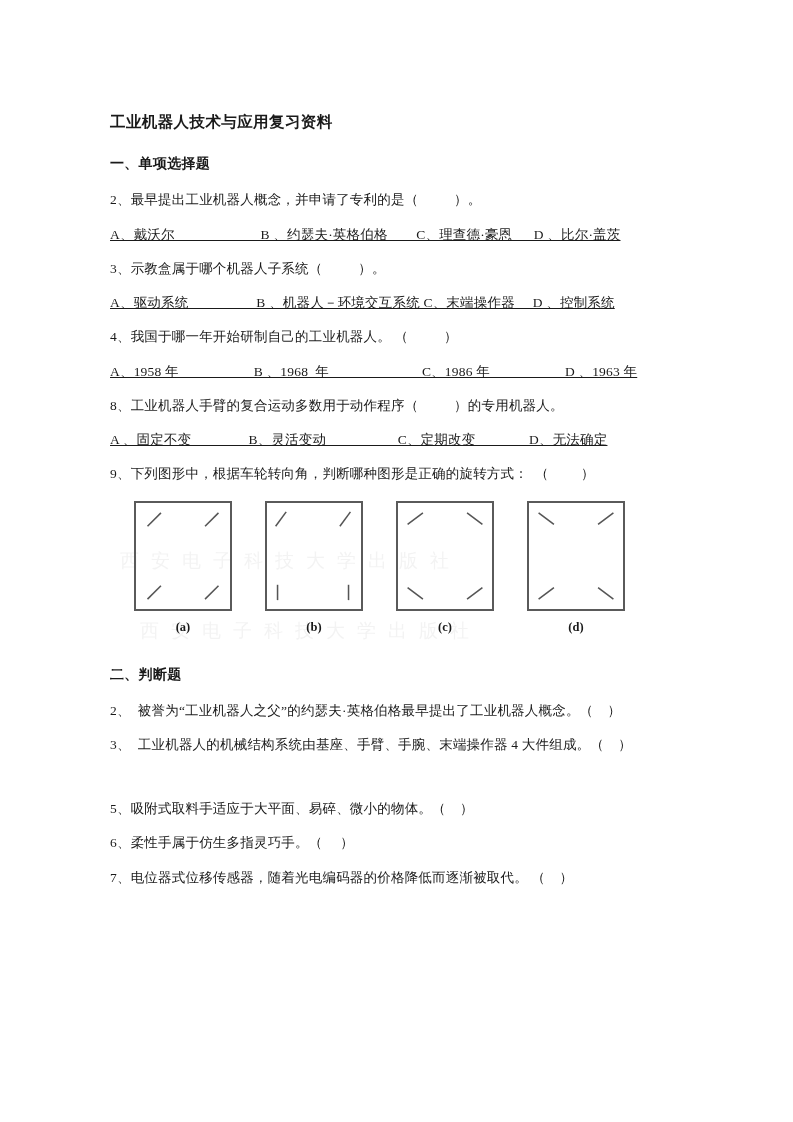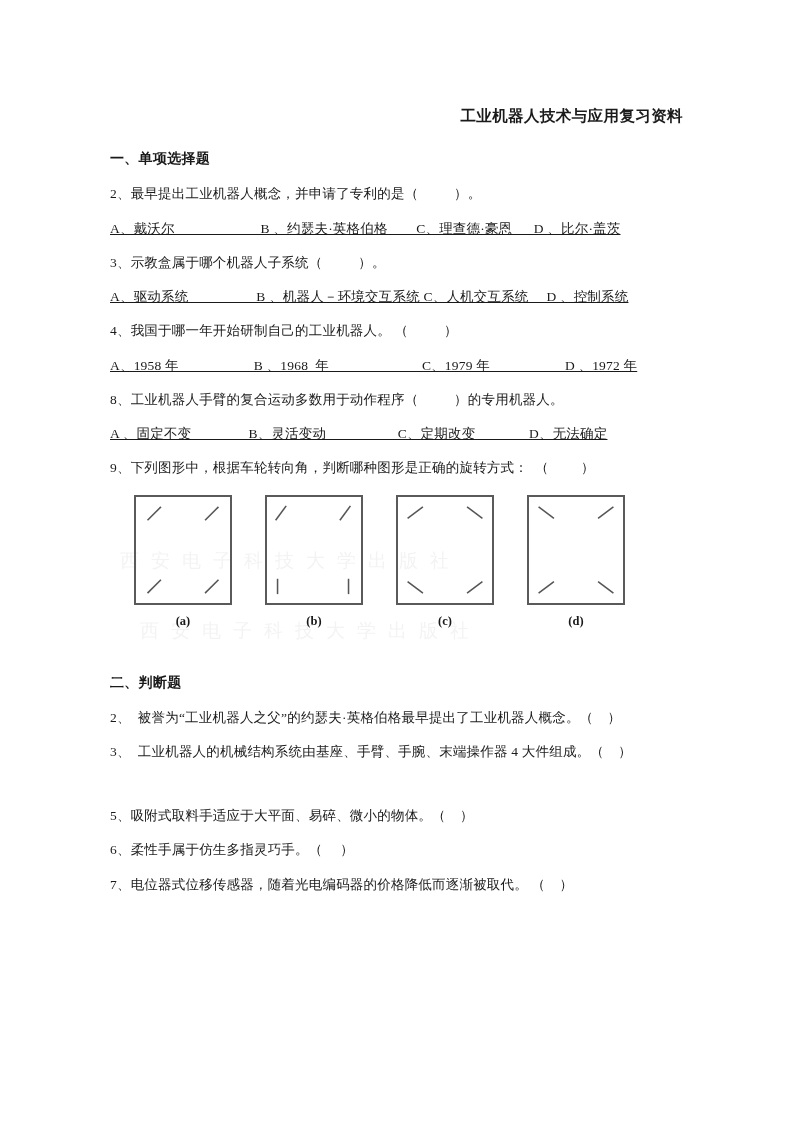--- a/index.html
+++ b/index.html
@@ -19,33 +19,34 @@
     overflow: hidden;
     box-sizing: border-box;
   }
   .content {
     position: absolute;
     left: 110px;
     top: 100px;
     width: 573px;
   }
   .doc-title {
-    text-align: right;
+    text-align: left;
     font-weight: bold;
     font-size: 15.5px;
     letter-spacing: 0.4px;
-    margin: 4px 0 21px 0;
+    margin: 10px 0 21px 0;
     line-height: 1.5;
   }
   .section-heading {
     font-weight: bold;
     font-size: 14px;
-    margin: 13px 0 15px 0;
+    margin: 0 0 15px 0;
     line-height: 1.5;
     letter-spacing: 0.3px;
+    font-family: Liberation Mono, monospace;
   }
   .q-line {
     font-size: 13.5px;
     line-height: 1.5;
     margin: 0 0 14px 0;
     letter-spacing: 0.2px;
     white-space: pre-wrap;
   }
   .opt-line {
     font-size: 13.5px;
@@ -133,24 +134,24 @@
   <div class="content">
 
     <div class="doc-title">工业机器人技术与应用复习资料</div>
 
     <div class="section-heading">一、单项选择题</div>
 
     <div class="q-line">2、最早提出工业机器人概念，并申请了专利的是（          ）。</div>
     <div class="opt-line">A、戴沃尔                        B 、约瑟夫·英格伯格        C、理查德·豪恩      D 、比尔·盖茨</div>
 
     <div class="q-line">3、示教盒属于哪个机器人子系统（          ）。</div>
-    <div class="opt-line">A、驱动系统                   B 、机器人－环境交互系统 C、人机交互系统     D 、控制系统</div>
+    <div class="opt-line">A、驱动系统                   B 、机器人－环境交互系统 C、末端操作器     D 、控制系统</div>
 
     <div class="q-line">4、我国于哪一年开始研制自己的工业机器人。 （          ）</div>
-    <div class="opt-line">A、1958 年                     B 、1968  年                          C、1979 年                     D 、1972 年</div>
+    <div class="opt-line">A、1958 年                     B 、1968  年                          C、1986 年                     D 、1963 年</div>
 
 
     <div class="q-line">8、工业机器人手臂的复合运动多数用于动作程序（          ）的专用机器人。</div>
     <div class="opt-line">A 、固定不变                B、灵活变动                    C、定期改变               D、无法确定</div>
 
     <div class="q-line">9、下列图形中，根据车轮转向角，判断哪种图形是正确的旋转方式：  （         ）</div>
 
     <div class="figures">
 
       <div class="fig" style="left:24px;">

